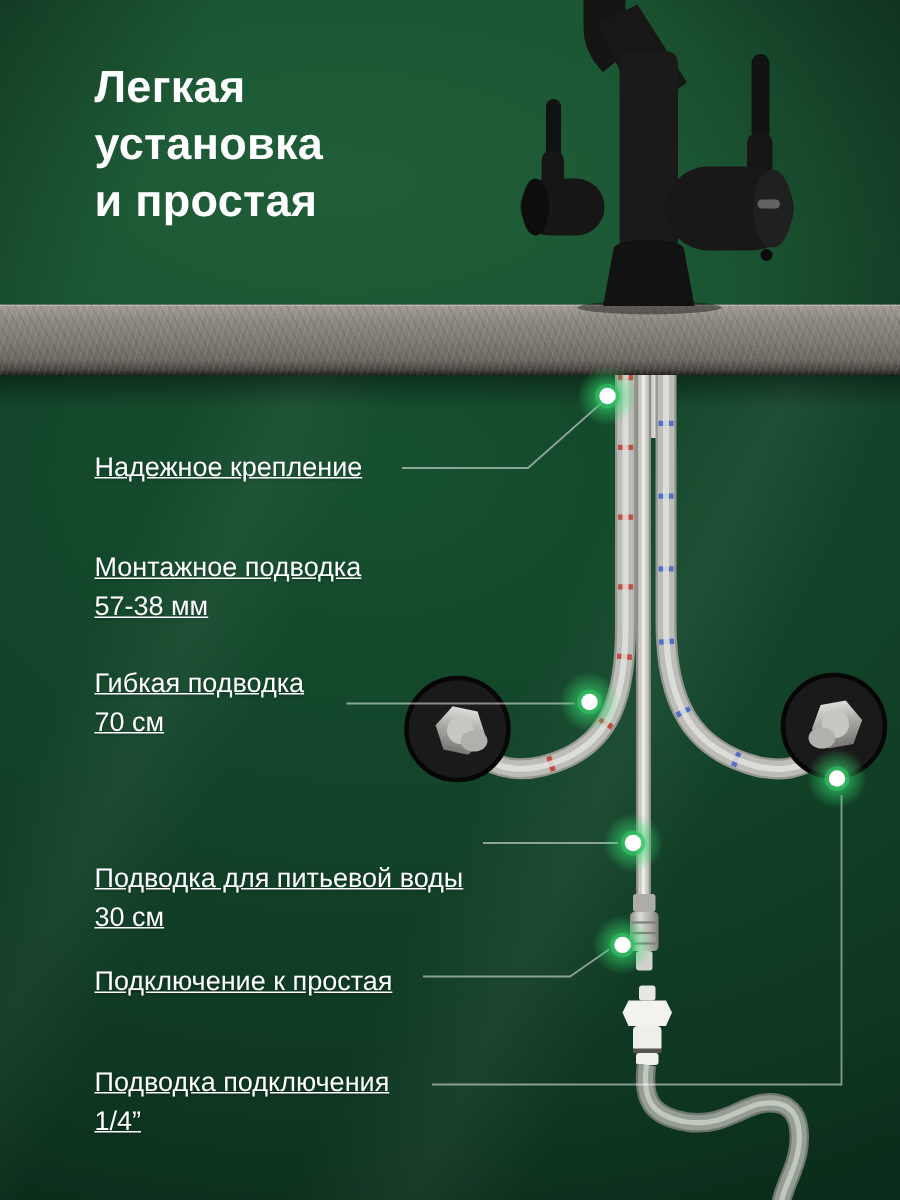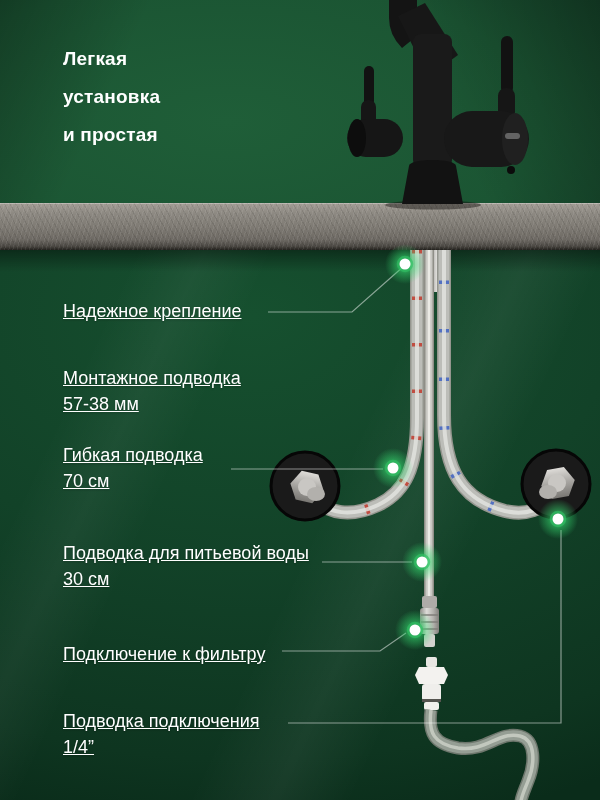--- a/index.html
+++ b/index.html
@@ -27,21 +27,21 @@
     position:absolute;left:0;top:203px;width:600px;height:47px;z-index:1;
     background:
       repeating-linear-gradient(105deg, rgba(255,255,255,.07) 0 1px, rgba(0,0,0,0) 1px 4px),
       repeating-linear-gradient(62deg, rgba(0,0,0,.09) 0 1px, rgba(0,0,0,0) 1px 5px),
       linear-gradient(180deg, #a39e96 0%, #8d8982 22%, #7e7a73 52%, #6d6963 78%, #4b4843 92%, #23211d 100%);
     box-shadow: inset 0 1px 0 rgba(255,255,255,.28);
   }
   .scene{position:absolute;left:0;top:0;z-index:2;}
   .page-title{
     position:absolute;left:63px;top:40px;z-index:4;
-    color:#ffffff;font-size:19px;line-height:38px;font-weight:700;letter-spacing:.2px;
+    color:#ffffff;font-size:30px;line-height:38px;font-weight:700;letter-spacing:.2px;
   }
   .callout{
     position:absolute;left:63px;z-index:4;color:#ffffff;
     font-size:18px;line-height:26px;font-weight:500;white-space:nowrap;
     text-shadow:0 1px 2px rgba(0,0,0,.25);
     text-decoration:underline;
   }
   .callout-value:empty{display:none;}
 </style>
 </head>
@@ -202,24 +202,24 @@
 
 </div>
 <div class="callout" style="top:365px">
   <div class="callout-label">Монтажное подводка</div>
   <div class="callout-value">57-38 мм</div>
 </div>
 <div class="callout" style="top:442px">
   <div class="callout-label">Гибкая подводка</div>
   <div class="callout-value">70 см</div>
 </div>
-<div class="callout" style="top:540px">
+<div class="callout" style="top:572px">
   <div class="callout-label">Подводка для питьевой воды</div>
   <div class="callout-value">30 см</div>
 </div>
 <div class="callout" style="top:641px">
-  <div class="callout-label">Подключение к фильтру</div>
+  <div class="callout-label">Подключение к простая</div>
 
 </div>
 <div class="callout" style="top:708px">
   <div class="callout-label">Подводка подключения</div>
   <div class="callout-value">1/4”</div>
 </div>
 
 </body></html>

